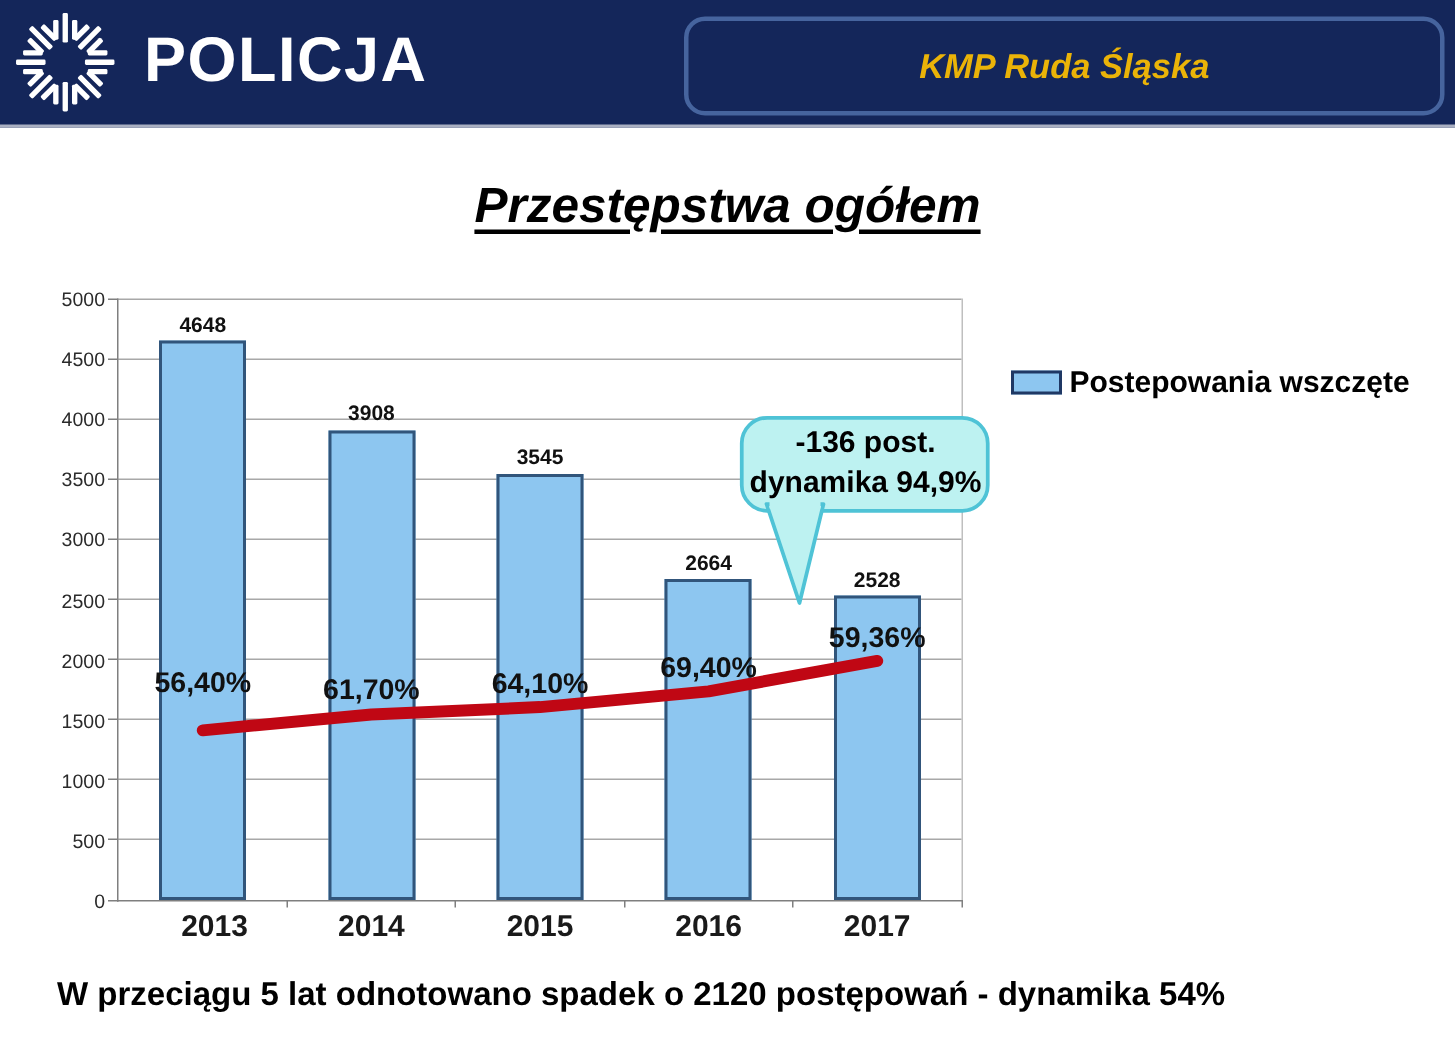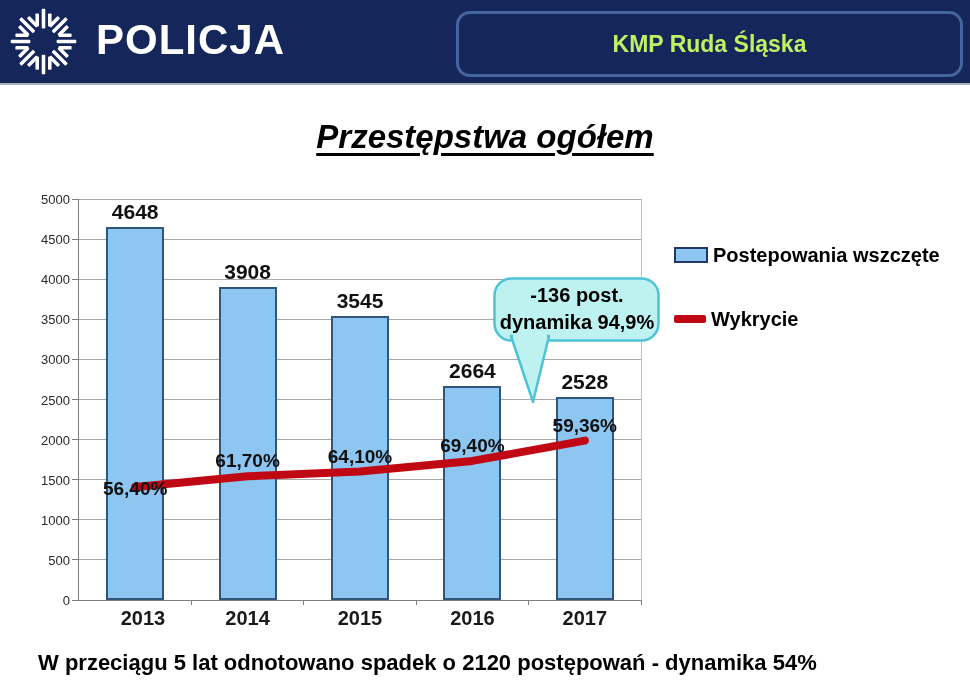--- a/index.html
+++ b/index.html
@@ -15,21 +15,21 @@
   .logo{position:absolute;left:6px;top:4px;}
   .brand{
     position:absolute;left:96px;top:16px;color:#ffffff;
     font-size:42px;font-weight:bold;letter-spacing:1px;
   }
   .unit-box{
     position:absolute;left:456px;top:11px;width:501px;height:60px;
     border:3px solid #46649e;border-radius:14px;
     display:flex;align-items:center;justify-content:center;
   }
-  .unit-box span{color:#bef264;font-size:23px;font-weight:bold;}
+  .unit-box span{color:#eab308;font-size:23px;font-weight:bold;font-style:italic;}
   
   .title{
     position:absolute;left:0;top:118px;width:100%;margin:0;text-align:center;
     font-size:33px;font-weight:bold;font-style:italic;color:#000;
     text-decoration:underline;text-decoration-thickness:3px;text-underline-offset:5px;
   }
   
   .plot{
     position:absolute;left:78px;top:199px;width:562px;height:401px;
     border-left:1px solid #7f7f7f;border-bottom:1px solid #7f7f7f;border-right:1px solid #bfbfbf;
@@ -37,21 +37,21 @@
   .gridline{position:absolute;left:0;width:100%;height:1px;background:#a8a8a8;}
   .ytick{position:absolute;left:-7px;width:7px;height:1px;background:#7f7f7f;}
   .xtick{position:absolute;top:401px;width:1px;height:5px;background:#7f7f7f;}
   .ylabel{
     position:absolute;left:14px;width:56px;text-align:right;
     font-size:13px;color:#2a2a2a;
   }
   .bar{position:absolute;bottom:0;width:58px;background:#8dc6f0;border:2px solid #31557b;box-sizing:border-box;z-index:1;}
   .bar-val{
     position:absolute;transform:translateX(-50%);z-index:3;
-    font-size:21px;font-weight:bold;color:#111;white-space:nowrap;line-height:1.05;
+    font-size:14px;font-weight:bold;color:#111;white-space:nowrap;line-height:1.05;
   }
   .pct{
     position:absolute;transform:translateX(-50%);z-index:3;
     font-size:19px;font-weight:bold;color:#111;white-space:nowrap;line-height:1.05;
   }
   .xlabel{
     position:absolute;top:408px;transform:translateX(-50%);
     font-size:20px;font-weight:bold;color:#1a1a1a;white-space:nowrap;
   }
   .line-svg{position:absolute;left:0;top:0;z-index:2;overflow:visible;}
@@ -134,21 +134,21 @@
       <div class="gridline" style="top: 119.8px;"></div>
       <div class="ytick" style="top: 119.8px;"></div>
       <div class="gridline" style="top: 79.7px;"></div>
       <div class="ytick" style="top: 79.7px;"></div>
       <div class="gridline" style="top: 39.6px;"></div>
       <div class="ytick" style="top: 39.6px;"></div>
       <div class="gridline" style="top: -0.5px;"></div>
       <div class="ytick" style="top: -0.5px;"></div>
       <div class="bar" style="left: 27.2px; height: 372.77px;"></div>
       <div class="bar-val" style="left: 56.2px; bottom: 376.77px;">4648</div>
-      <div class="pct" style="left: 56.2px; bottom: 101px; margin-top: 12px;">56,40%</div>
+      <div class="pct" style="left: 56.2px; bottom: 134px; margin-top: 12px;">56,40%</div>
       <div class="xlabel" style="left: 64px;">2013</div>
       <div class="xtick" style="left: 111.9px;"></div>
       <div class="bar" style="left: 139.6px; height: 313.422px;"></div>
       <div class="bar-val" style="left: 168.6px; bottom: 317.422px;">3908</div>
       <div class="pct" style="left: 168.6px; bottom: 128.749px;">61,70%</div>
       <div class="xlabel" style="left: 168.6px;">2014</div>
       <div class="xtick" style="left: 224.3px;"></div>
       <div class="bar" style="left: 252px; height: 284.309px;"></div>
       <div class="bar-val" style="left: 281px; bottom: 288.309px;">3545</div>
       <div class="pct" style="left: 281px; bottom: 133.561px; margin-top: 32px;">64,10%</div>
@@ -167,24 +167,20 @@
       <svg class="line-svg" width="562" height="401" viewBox="0 0 562 401">
         <polyline points="56.2,287.9 168.6,277.3 281.0,272.4 393.4,261.9 505.8,241.6" fill="none" stroke="#c00714" stroke-width="8" stroke-linecap="round" stroke-linejoin="round"></polyline>
       </svg>
     </div>
 
   <div class="legend">
     <div class="legend-row">
       <span class="swatch-bar"></span>
       <span class="legend-label">Postepowania wszczęte</span>
     </div>
-    <div class="legend-row">
-      <span class="swatch-line"></span>
-      <span class="legend-label">Wykrycie</span>
-    </div>
   </div>
 
   <svg class="callout-svg" width="185" height="136" viewBox="0 0 185 136">
     <rect x="9.5" y="6.5" width="164" height="62" rx="17" fill="#bdf2f1" stroke="#4fc3d6" stroke-width="2.5"></rect>
     <polygon points="26,64 64,64 48,130" fill="#bdf2f1" stroke="#4fc3d6" stroke-width="2.5" stroke-linejoin="round"></polygon>
     <rect x="28" y="61" width="34" height="6" fill="#bdf2f1"></rect>
   </svg>
   <div class="callout-text">
     <div>-136 post.</div>
     <div>dynamika 94,9%</div>

